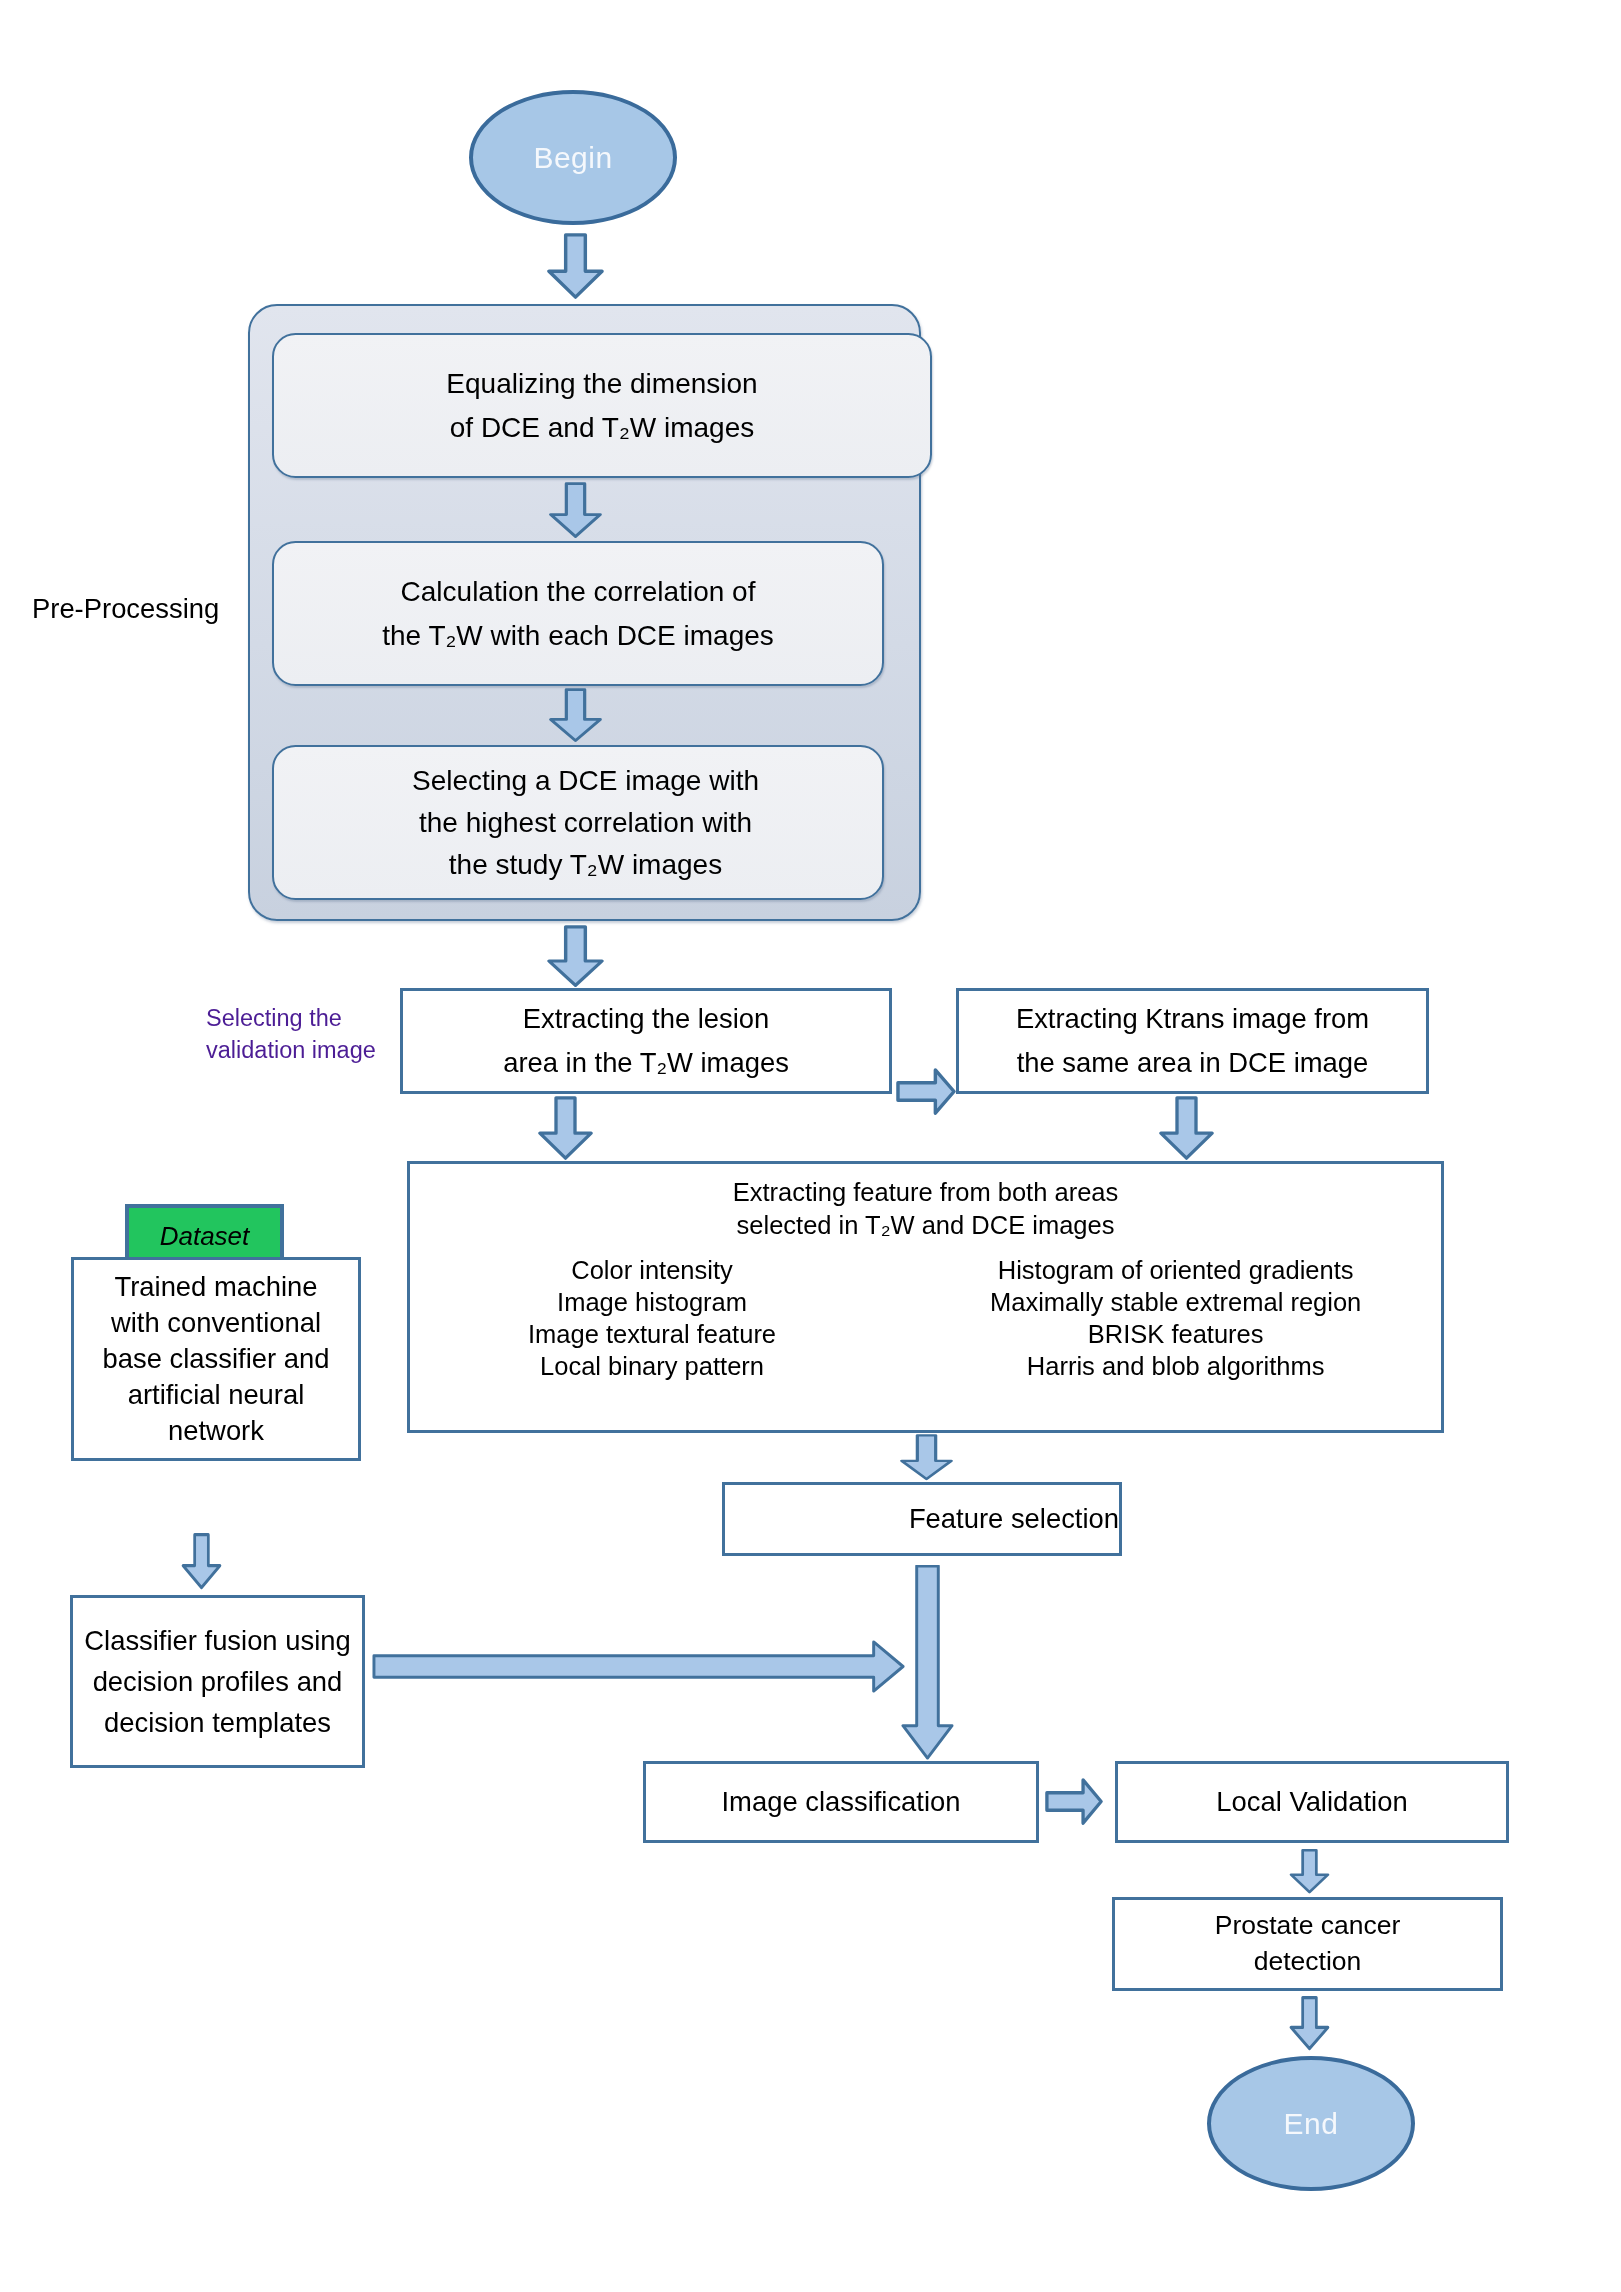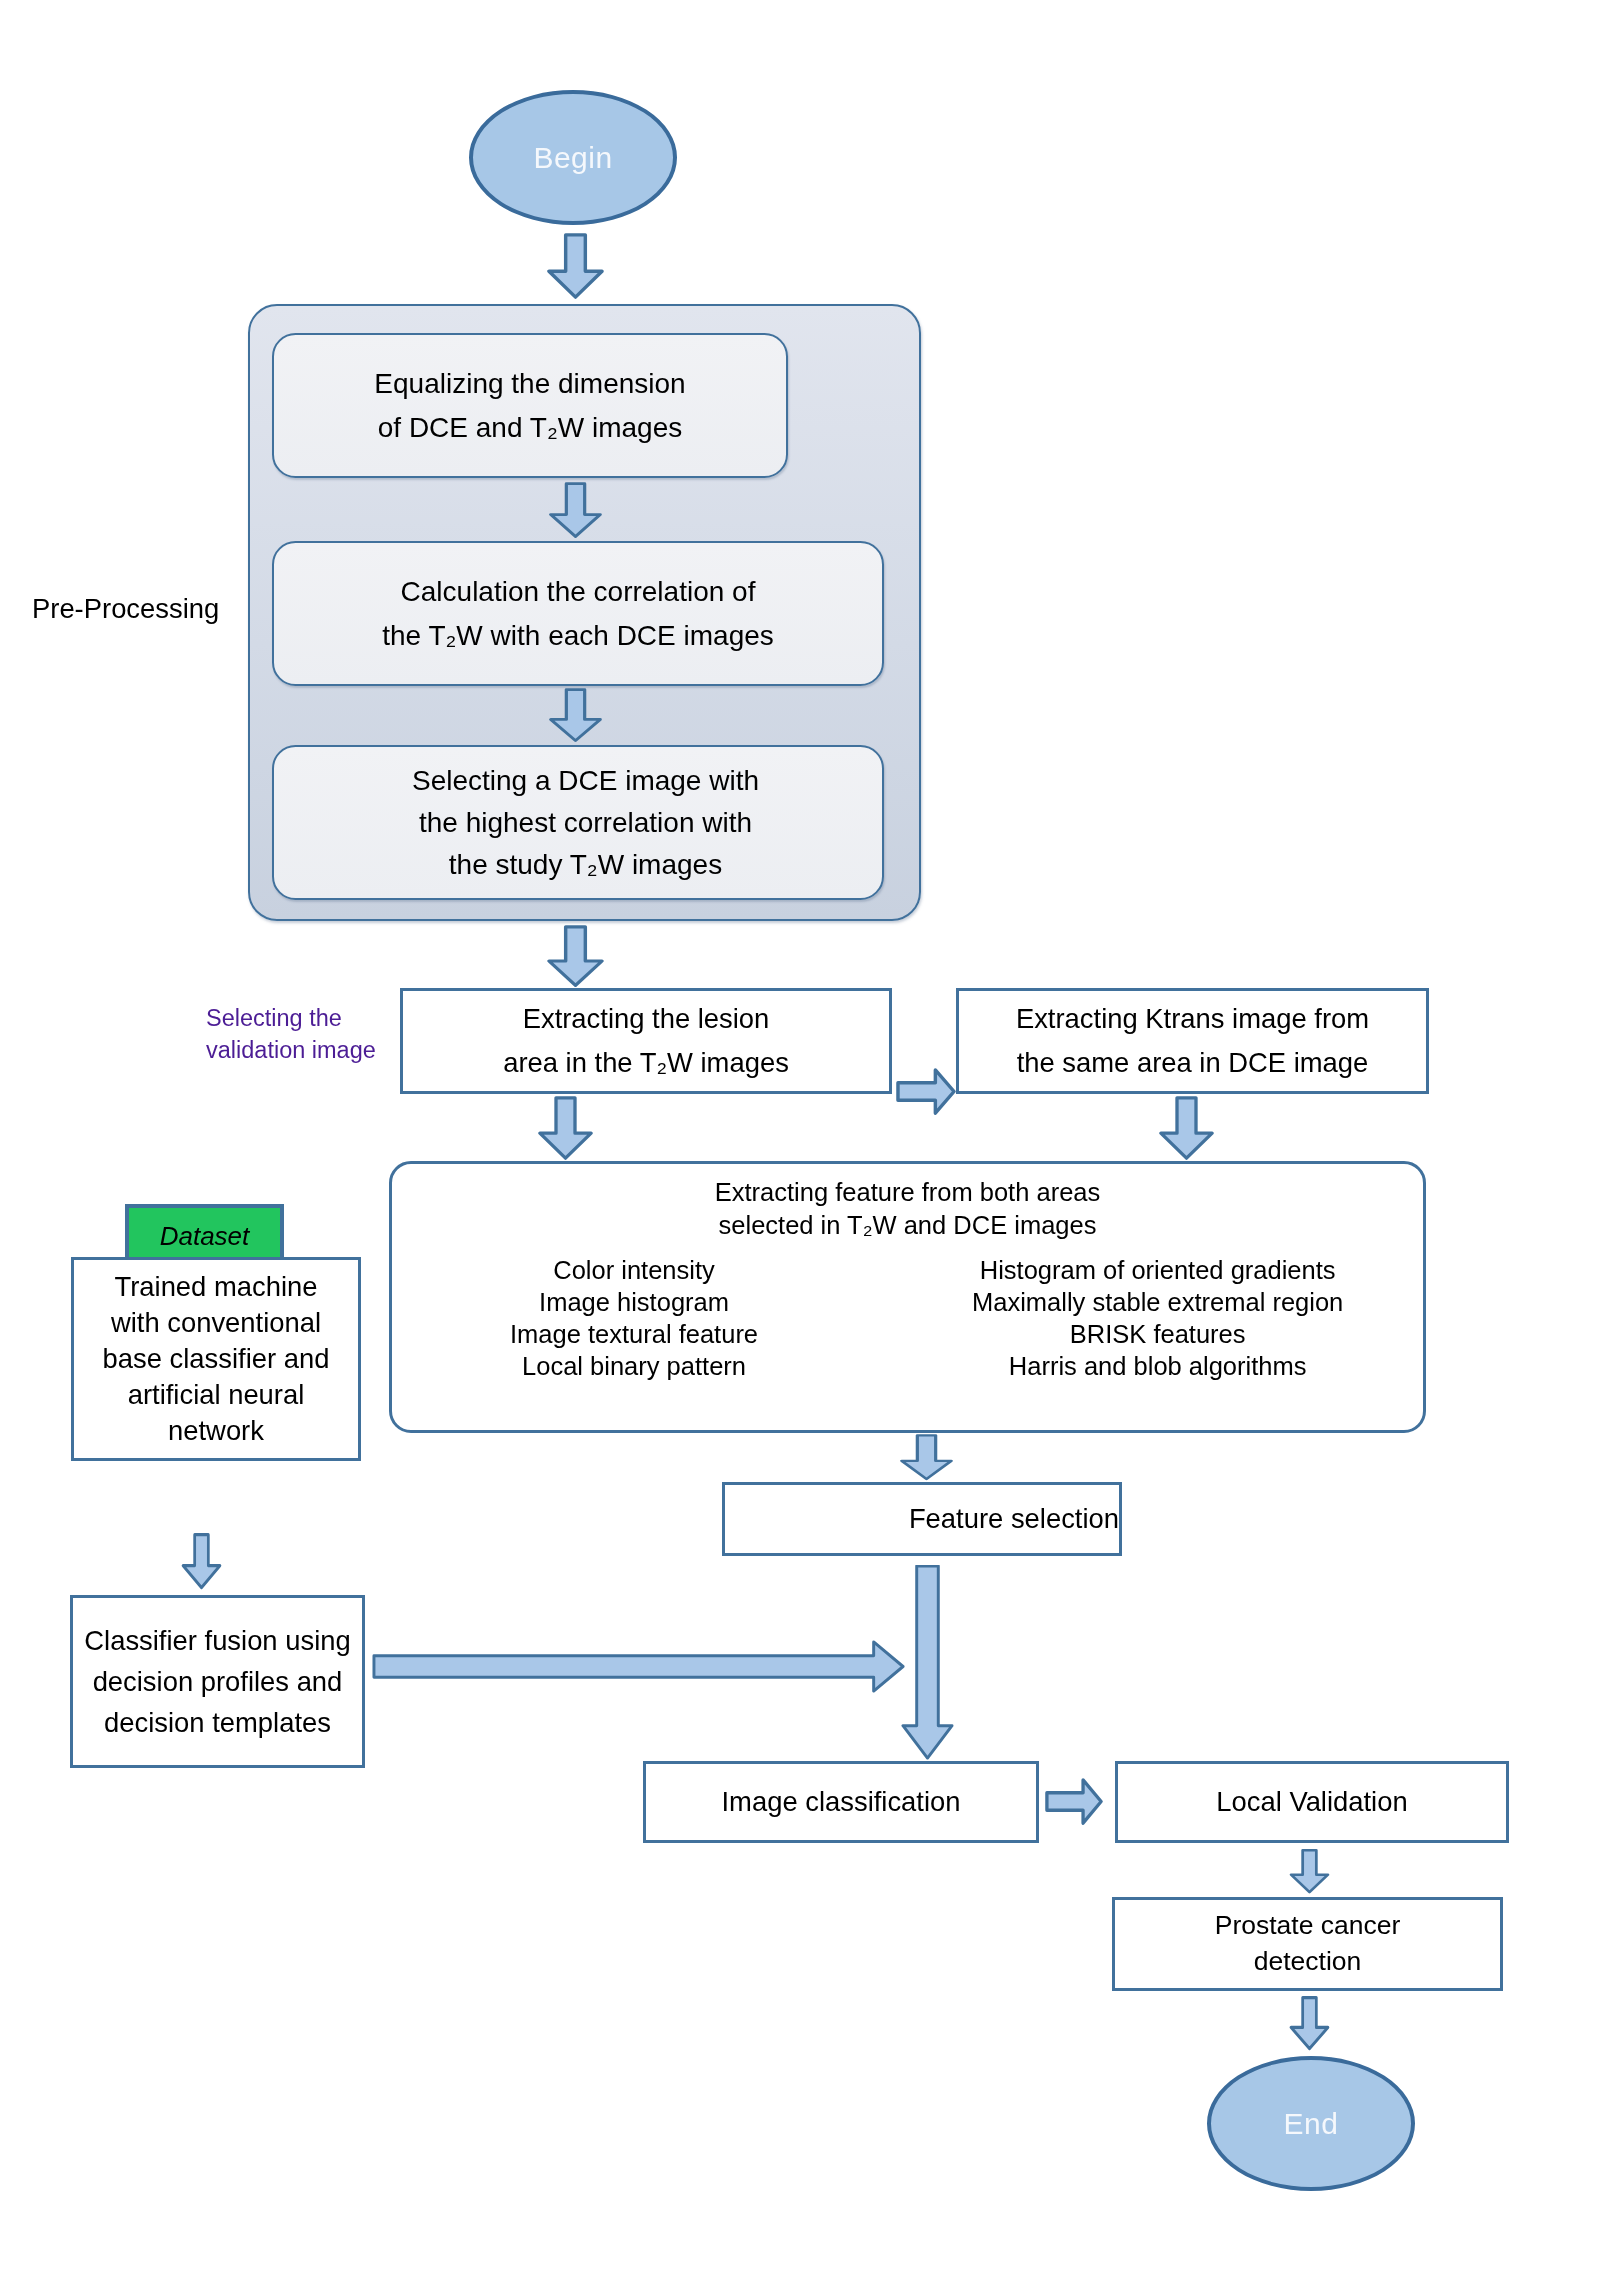--- a/index.html
+++ b/index.html
@@ -82,21 +82,21 @@
   <div class="abs arrow" style="left:546px;top:233px;width:59px;height:67px;">
     <svg viewBox="0 0 60 70" preserveAspectRatio="none">
         <polygon points="20,2 40,2 40,40 57,40 30,67 3,40 20,40" fill="#a9c7e8" stroke="#41719c" stroke-width="3.5" stroke-linejoin="round"></polygon>
       </svg>
   </div>
 
   <div class="abs" style="left:32px;top:593px;font-size:27.4px;">Pre-Processing</div>
 
   <div class="abs container" style="left:248px;top:304px;width:673px;height:617px;"></div>
 
-  <div class="abs box inner" style="left:272px;top:333px;width:516px;height:145px;">
+  <div class="abs box inner" style="left:272px;top:333px;width:660px;height:145px;">
     <span>Equalizing the dimension
 of DCE and T₂W images</span>
   </div>
 
   <div class="abs arrow" style="left:548px;top:482px;width:55px;height:57px;">
     <svg viewBox="0 0 60 70" preserveAspectRatio="none">
         <polygon points="20,2 40,2 40,40 57,40 30,67 3,40 20,40" fill="#a9c7e8" stroke="#41719c" stroke-width="3.5" stroke-linejoin="round"></polygon>
       </svg>
   </div>
 
@@ -147,21 +147,21 @@
         <polygon points="20,2 40,2 40,40 57,40 30,67 3,40 20,40" fill="#a9c7e8" stroke="#41719c" stroke-width="3.5" stroke-linejoin="round"></polygon>
       </svg>
   </div>
 
   <div class="abs arrow" style="left:1158px;top:1096px;width:57px;height:65px;">
     <svg viewBox="0 0 60 70" preserveAspectRatio="none">
         <polygon points="20,2 40,2 40,40 57,40 30,67 3,40 20,40" fill="#a9c7e8" stroke="#41719c" stroke-width="3.5" stroke-linejoin="round"></polygon>
       </svg>
   </div>
 
-  <div class="abs box featureBox" style="left:389px;top:1161px;width:1037px;height:272px;border-radius:22px;">
+  <div class="abs box featureBox" style="left:407px;top:1161px;width:1037px;height:272px;">
     <div class="featureTitle">Extracting feature from both areas
 selected in T₂W and DCE images</div>
     <div class="featureList" style="left:118px;">
       <div>Color intensity</div>
       <div>Image histogram</div>
       <div>Image textural feature</div>
       <div>Local binary pattern</div>
     </div>
     <div class="featureList" style="left:580px;">
       <div>Histogram of oriented gradients</div>

